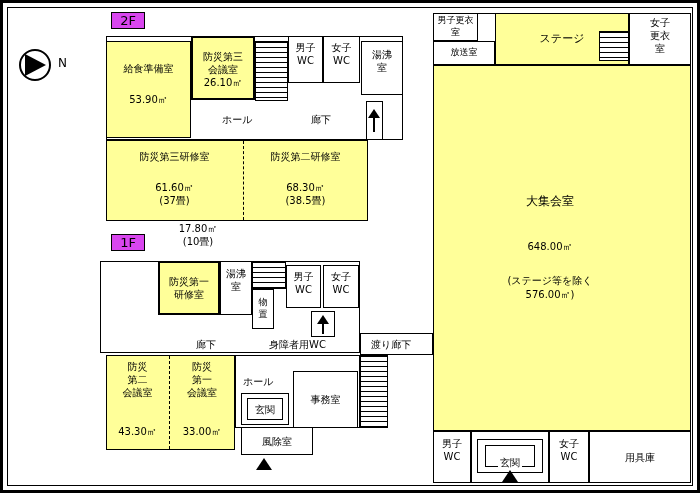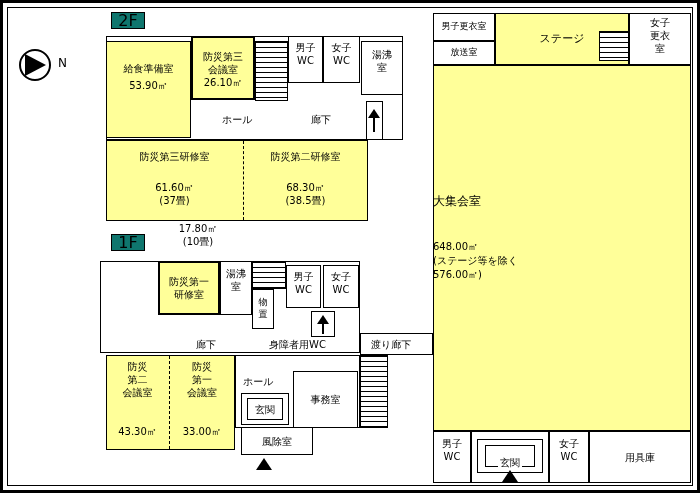--- a/index.html
+++ b/index.html
@@ -15,21 +15,21 @@
   .vcenter{justify-content:center}
   .lbl{position:absolute;font-size:10px;white-space:nowrap}
   .stairs{position:absolute;border:1px solid #000;background:repeating-linear-gradient(to bottom,#000 0 1px,#fff 1px 5px)}
   .dash-v{position:absolute;width:0;border-left:1px dashed #000}
   .tri{position:absolute;width:0;height:0;border-left:8px solid transparent;border-right:8px solid transparent;border-bottom:12px solid #000}
   .tri-sm{position:absolute;width:0;height:0;border-left:6px solid transparent;border-right:6px solid transparent;border-bottom:9px solid #000}
   .stem{position:absolute;width:2px;background:#000}
   .fs9{font-size:9px}
   .fs11{font-size:11px}
   .fs12{font-size:12px}
-  .tag{position:absolute;border:1px solid #000;background:#0f766e;font-size:16px;display:flex;align-items:center;justify-content:center}
+  .tag{position:absolute;border:1px solid #000;background:#d946ef;font-size:13px;display:flex;align-items:center;justify-content:center}
 </style>
 </head>
 <body>
 
 <div id="canvas">
   <div class="inner-frame"></div>
 
   <div style="position:absolute;left:16px;top:46px;width:32px;height:32px;border:2px solid #000;border-radius:50%;background:#fff"></div>
   <div style="position:absolute;left:22px;top:51px;width:0;height:0;border-top:11px solid transparent;border-bottom:11px solid transparent;border-left:21px solid #000"></div>
   <div class="lbl fs12" style="left:55px;top:53px">N</div>
@@ -38,21 +38,21 @@
     <span>2F</span>
   </div>
   <div class="tag" style="left:108px;top:231px;width:34px;height:17px">
     <span>1F</span>
   </div>
 
   <div class="box" style="left:103px;top:33px;width:297px;height:104px"></div>
 
   <div class="box yellow room" style="left:103px;top:38px;width:85px;height:97px;padding-top:20px">
     <span>給食準備室</span>
-    <span style="margin-top:4px">53.90㎡</span>
+    <span style="margin-top:18px">53.90㎡</span>
   </div>
 
   <div class="box yellow room bold" style="left:188px;top:33px;width:64px;height:64px;padding-top:12px">
     <span>防災第三</span>
     <span>会議室</span>
     <span>26.10㎡</span>
   </div>
 
   <div class="stairs" style="left:252px;top:38px;width:33px;height:60px"></div>
 
@@ -163,43 +163,43 @@
   </div>
 
   <div class="box room vcenter" style="left:238px;top:424px;width:72px;height:28px">
     <span>風除室</span>
   </div>
 
   <div class="tri" style="left:253px;top:455px"></div>
 
   <div class="box" style="left:430px;top:10px;width:258px;height:470px"></div>
 
-  <div class="box room vcenter fs9" style="left:430px;top:10px;width:62px;height:28px">
+  <div class="box room vcenter fs9" style="left:430px;top:10px;width:45px;height:28px">
     <span>男子更衣室</span>
   </div>
   <div class="box room vcenter fs9" style="left:430px;top:38px;width:62px;height:24px">
     <span>放送室</span>
   </div>
 
   <div class="box yellow room vcenter fs11" style="left:492px;top:10px;width:134px;height:52px">
     <span>ステージ</span>
   </div>
   <div class="stairs" style="left:596px;top:28px;width:30px;height:30px"></div>
 
   <div class="box room" style="left:626px;top:10px;width:62px;height:52px;padding-top:2px">
     <span>女子</span>
     <span>更衣</span>
     <span>室</span>
   </div>
 
   <div class="box yellow" style="left:430px;top:62px;width:258px;height:366px"></div>
-  <div style="position:absolute;left:430px;top:190px;width:258px;text-align:left;font-size:10px;line-height:1.4">
+  <div style="position:absolute;left:418px;top:190px;width:258px;text-align:center;font-size:10px;line-height:1.4">
     <div class="fs12">大集会室</div>
     <div style="margin-top:30px">648.00㎡</div>
-    <div style="margin-top:0">(ステージ等を除く</div>
+    <div style="margin-top:20px">(ステージ等を除く</div>
     <div>576.00㎡)</div>
   </div>
 
   <div class="box room" style="left:430px;top:428px;width:38px;height:52px;padding-top:5px">
     <span>男子</span>
     <span>WC</span>
   </div>
   <div class="box" style="left:468px;top:428px;width:78px;height:52px"></div>
   <div class="box nofill" style="left:474px;top:436px;width:66px;height:34px;background:#fff"></div>
   <div class="box nofill" style="left:482px;top:442px;width:50px;height:22px;background:#fff"></div>

